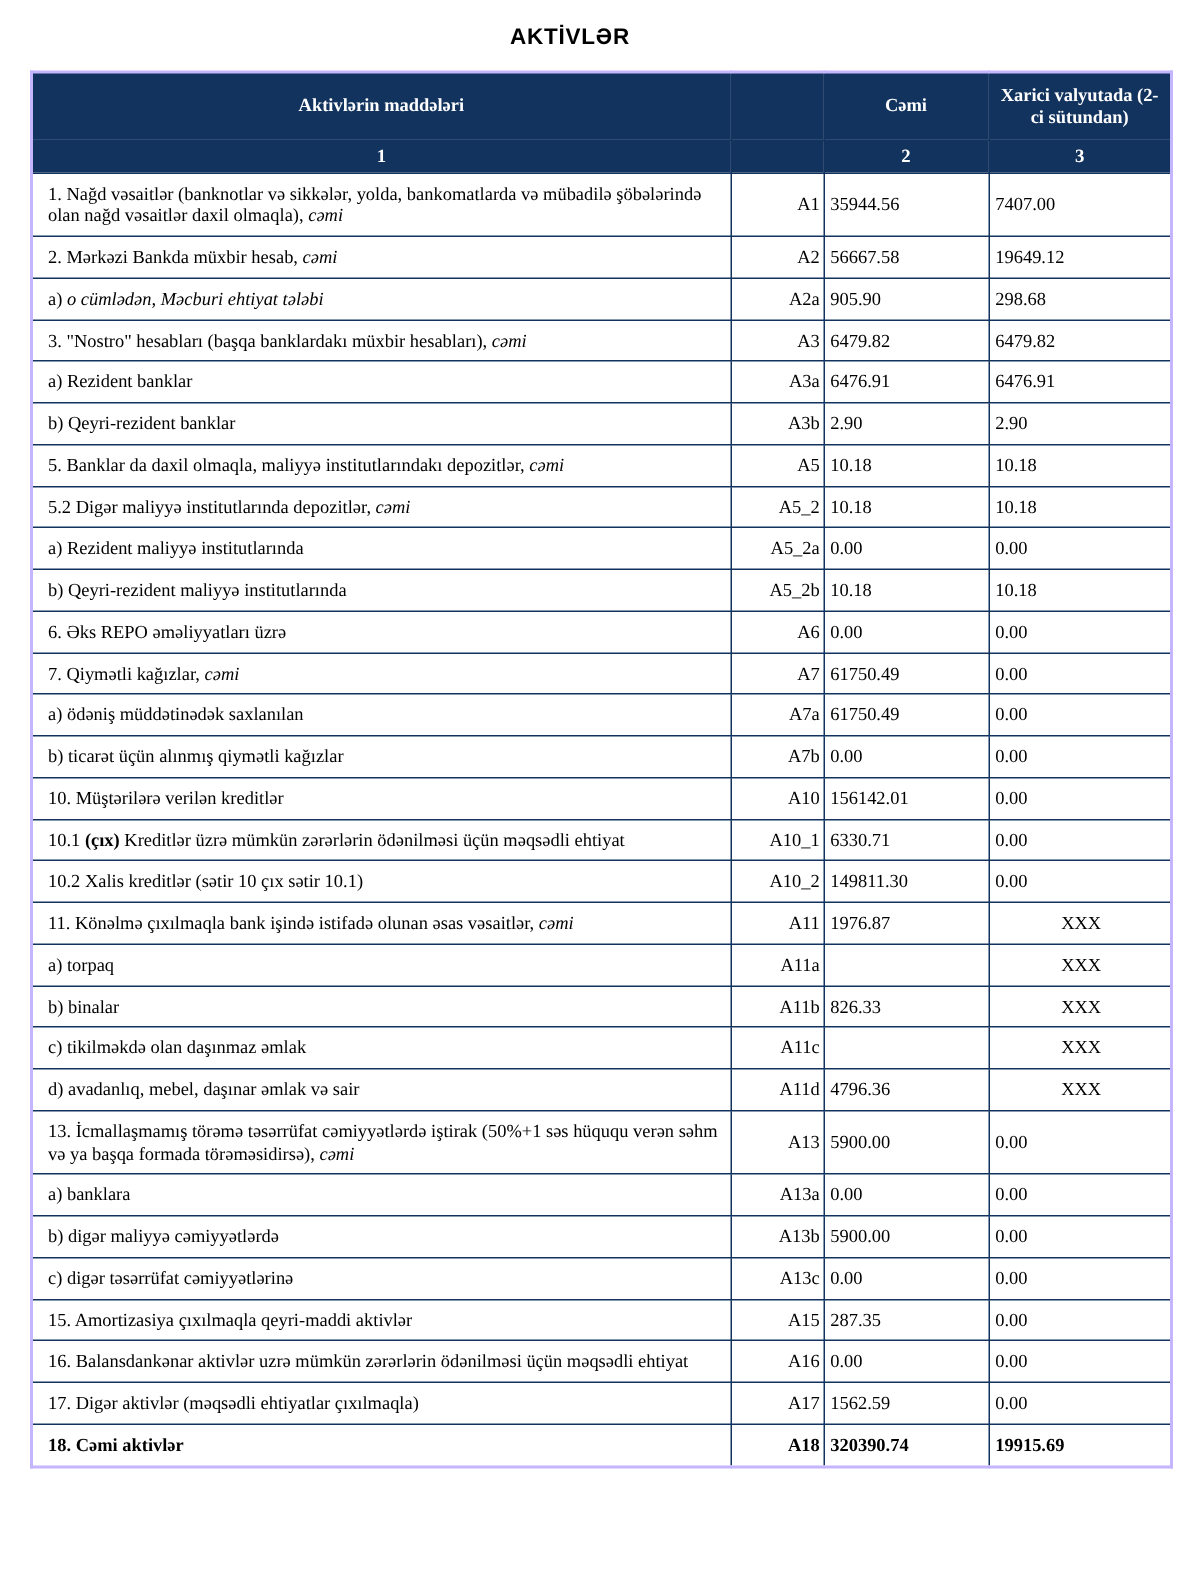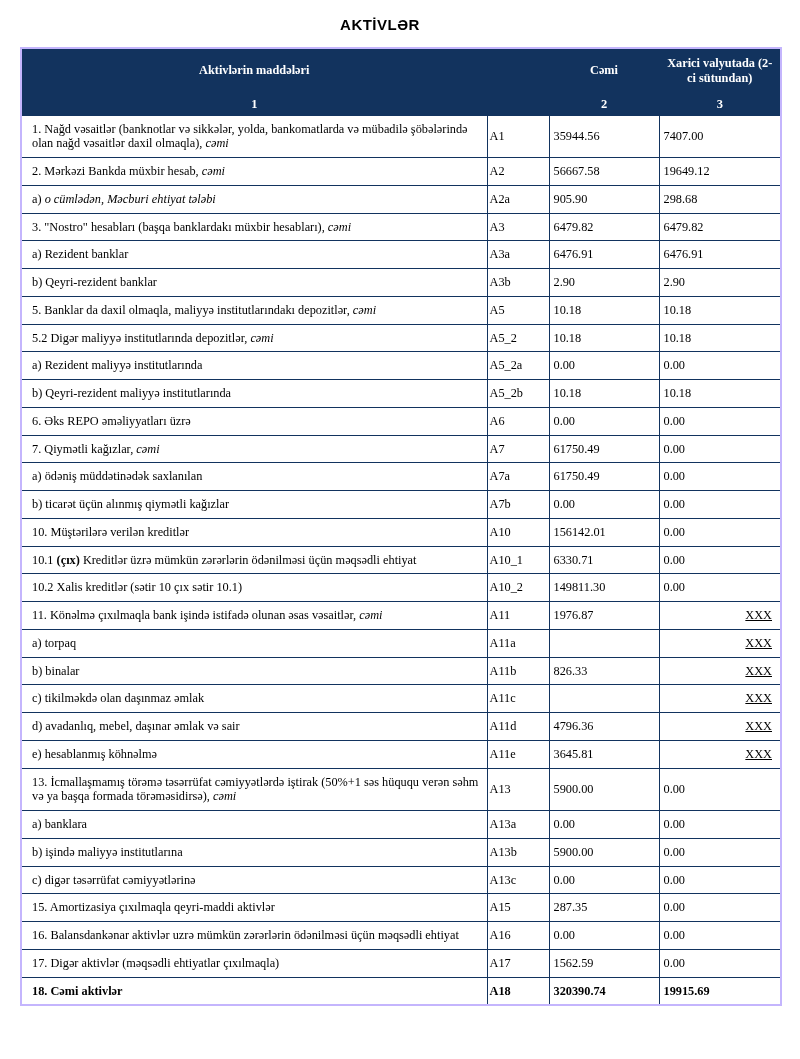--- a/index.html
+++ b/index.html
@@ -55,31 +55,30 @@
   thead tr.numrow th {
     padding: 3px 4px;
     font-weight: bold;
     font-size: 12.5px;
   }
   td.item {
     text-align: left;
     padding: 6px 8px 6px 10px;
   }
   td.code {
-    text-align: left;
+    text-align: right;
     padding: 6px 2px;
   }
   td.num {
     text-align: left;
     padding: 6px 8px 6px 4px;
   }
   td.xxx {
-    text-align: right;
+    text-align: center;
     padding: 6px 8px 6px 10px;
-    text-decoration: underline;
   }
   .indent1 { padding-left: 34px; }
   .ital { font-style: italic; }
   tr.total td {
     font-weight: bold;
   }
   tr.total td.item { padding-left: 10px; margin-left: 27px; }
 </style>
 </head>
 <body>
@@ -235,39 +234,33 @@
           <td class="num"></td>
           <td class="xxx">XXX</td>
         </tr>
         <tr>
           <td class="item indent1">d) avadanlıq, mebel, daşınar əmlak və sair</td>
           <td class="code">A11d</td>
           <td class="num">4796.36</td>
           <td class="xxx">XXX</td>
         </tr>
         <tr>
-          <td class="item indent1">e) hesablanmış köhnəlmə</td>
-          <td class="code">A11e</td>
-          <td class="num">3645.81</td>
-          <td class="xxx">XXX</td>
-        </tr>
-        <tr>
           <td class="item">13. İcmallaşmamış törəmə təsərrüfat cəmiyyətlərdə iştirak (50%+1 səs hüququ verən səhm və ya başqa formada törəməsidirsə), <span class="ital">cəmi</span></td>
           <td class="code">A13</td>
           <td class="num">5900.00</td>
           <td class="num">0.00</td>
         </tr>
         <tr>
           <td class="item indent1">a) banklara</td>
           <td class="code">A13a</td>
           <td class="num">0.00</td>
           <td class="num">0.00</td>
         </tr>
         <tr>
-          <td class="item indent1">b) işində maliyyə institutlarına</td>
+          <td class="item indent1">b) digər maliyyə cəmiyyətlərdə</td>
           <td class="code">A13b</td>
           <td class="num">5900.00</td>
           <td class="num">0.00</td>
         </tr>
         <tr>
           <td class="item indent1">c) digər təsərrüfat cəmiyyətlərinə</td>
           <td class="code">A13c</td>
           <td class="num">0.00</td>
           <td class="num">0.00</td>
         </tr>

